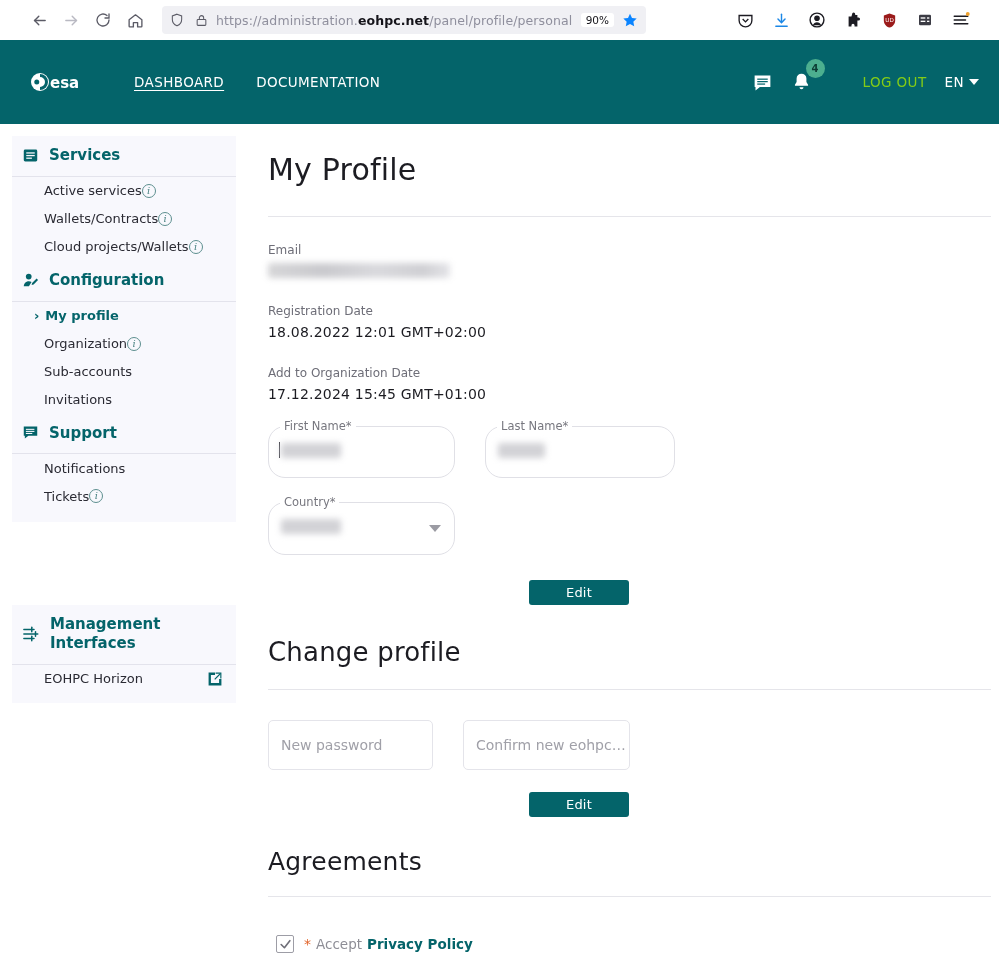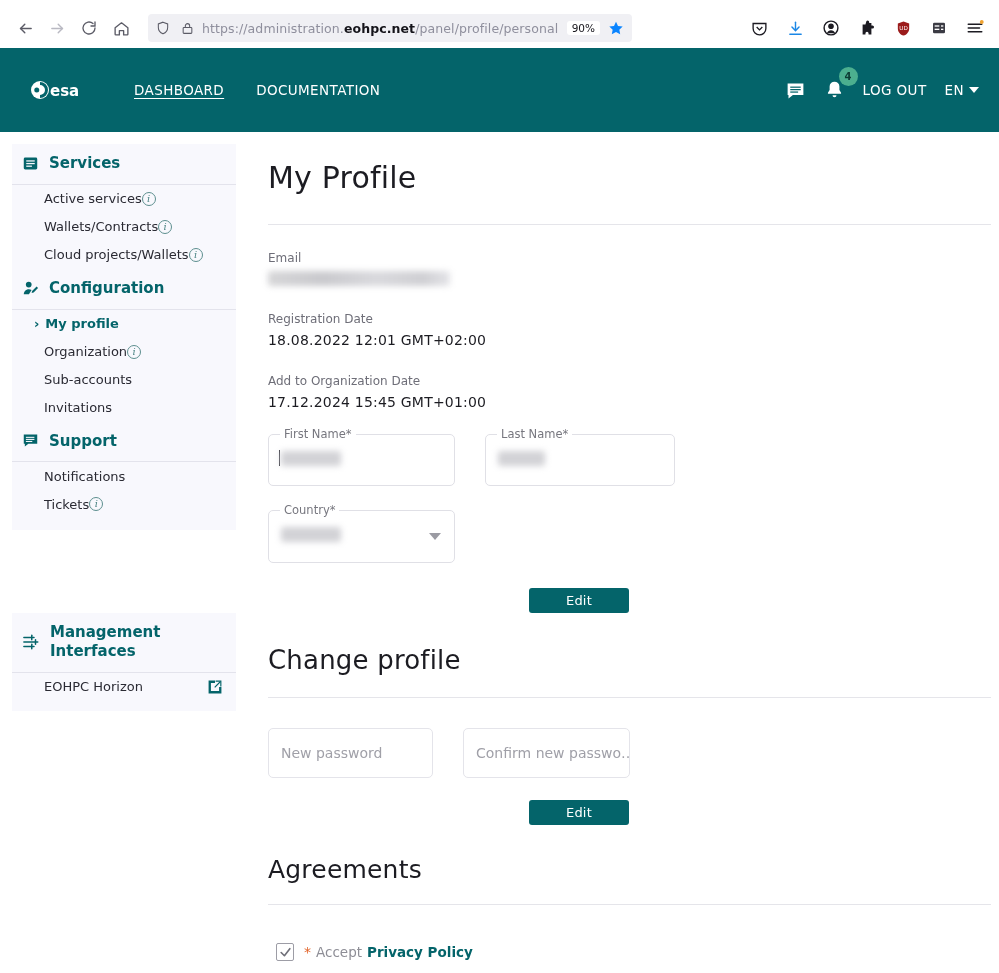--- a/index.html
+++ b/index.html
@@ -8,23 +8,22 @@
     font-family: "DejaVu Sans", "Liberation Sans", sans-serif;
     background: #ffffff;
     overflow: hidden;
   }
 
   
   .browser-bar {
     height: 40px; width: 999px;
     background: #ffffff;
     display: flex; align-items: center;
-    padding: 0 10px;
+    padding: 0 24px;
     gap: 2px;
-    margin-top: 8px;
   }
   .nav-btn {
     width: 30px; height: 30px;
     display: flex; align-items: center; justify-content: center;
     border-radius: 4px;
     color: #5b5b66;
     flex: 0 0 auto;
   }
   .nav-btn svg { display: block; }
   .urlbar {
@@ -80,21 +79,21 @@
   .header-right { margin-left: auto; display: flex; align-items: center; gap: 18px; }
   .hicon { color: #fff; display:flex; align-items:center; justify-content:center; position: relative;}
   .notif-wrap { position: relative; }
   .notif-badge {
     position: absolute; top: -12px; right: -13px;
     background: #4caf8f; color: #0d3d35;
     font-size: 10px; font-weight: bold;
     width: 19px; height: 19px; border-radius: 50%;
     display: flex; align-items: center; justify-content: center;
   }
-  .logout { color:#ffffff; font-size:13.5px; letter-spacing:.4px; }
+  .logout { color:#84cc16; font-size:13.5px; letter-spacing:.4px;margin-left:33px; }
   .lang { color:#fff; font-size:13.5px; display:flex; align-items:center; gap:5px; letter-spacing:.4px;}
   .caret-down { width:0;height:0;border-left:5px solid transparent;border-right:5px solid transparent;border-top:6px solid #fff;}
 
   
   .page { display: flex; width: 999px; height: 849px; background:#fff; }
 
   
   .sidebar { width: 248px; flex: 0 0 248px; padding: 12px 0 0 12px; position:relative;}
   .panel { width: 224px; background: #f8f8fd; }
   .panel.second { margin-top: 83px; }
@@ -133,21 +132,21 @@
   .fl { font-size: 12px; color: #6e6e78; margin-bottom: 6px; }
   .fv { font-size: 14px; color: #1c1c22; letter-spacing: .2px; }
   .blur-email {
     width: 182px; height: 15px; margin: 3px 0 2px 0;
     background: linear-gradient(90deg,#d6d6d8,#c9c9cd 30%,#d9d9dd 60%,#cfcfd3 85%,#e4e4e8);
     filter: blur(3.2px); border-radius: 2px;
   }
   .fields-row { display: flex; gap: 30px; margin-top: 24px; }
   .mat-field {
     position: relative; width: 187px; height: 52px;
-    border: 1px solid #e0e0e6; border-radius: 5px;
+    border: 1px solid #e0e0e6; border-radius: 17px;
     background: #fff;
   }
   .mat-field.wide { width: 190px; }
   .mat-label {
     position: absolute; top: -8px; left: 11px;
     background: #fff; padding: 0 4px;
     font-size: 11.5px; color: #77777f;
   }
   .mat-val {
     position: absolute; left: 12px; top: 16px;
@@ -483,21 +482,21 @@
 
     <div class="edit-row">
       <button class="btn-edit">Edit</button>
     </div>
 
     <div class="sec-wrap">
       <h2 class="h2">Change profile</h2>
       <div class="rule2"></div>
       <div class="pw-row">
         <div class="pw-input">New password</div>
-        <div class="pw-input second">Confirm new passwo…</div>
+        <div class="pw-input second">Confirm new eohpc…</div>
       </div>
       <div class="edit-row" style="margin-top:22px">
         <button class="btn-edit">Edit</button>
       </div>
     </div>
 
     <div class="sec-wrap" style="margin-top:30px">
       <h2 class="h2" style="font-size:25px">Agreements</h2>
       <div class="rule2" style="margin-top:20px"></div>
       <div class="agree-row">

